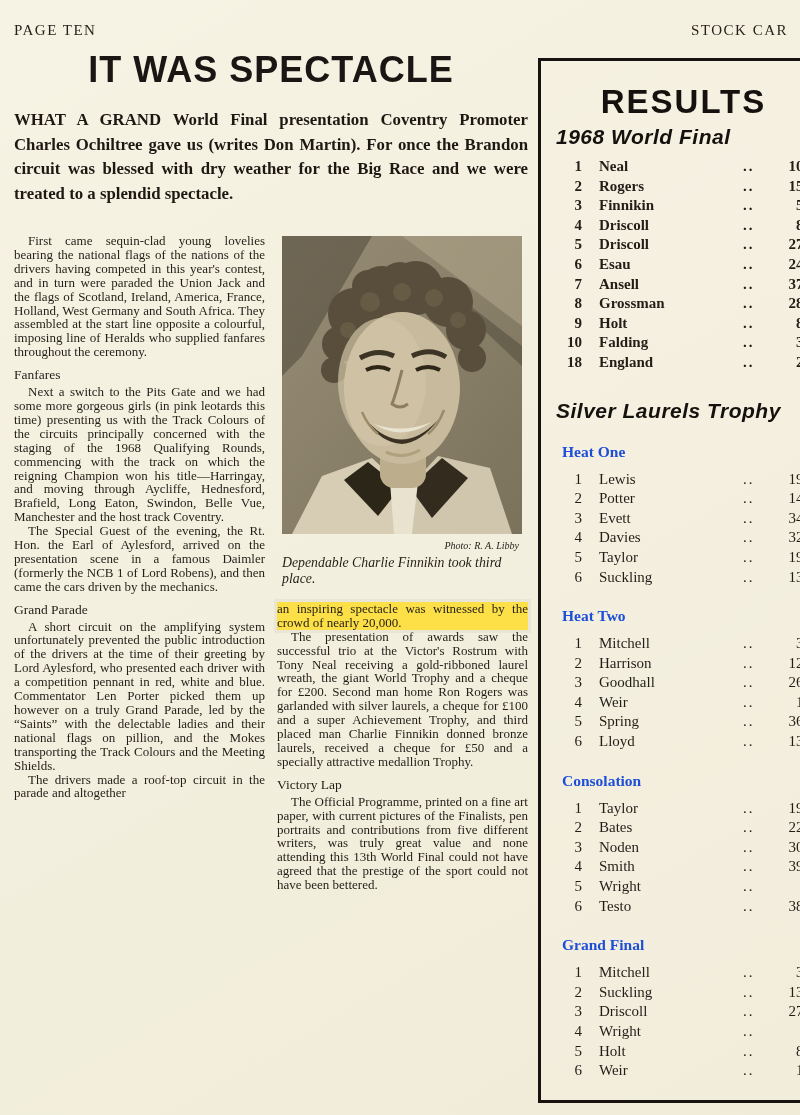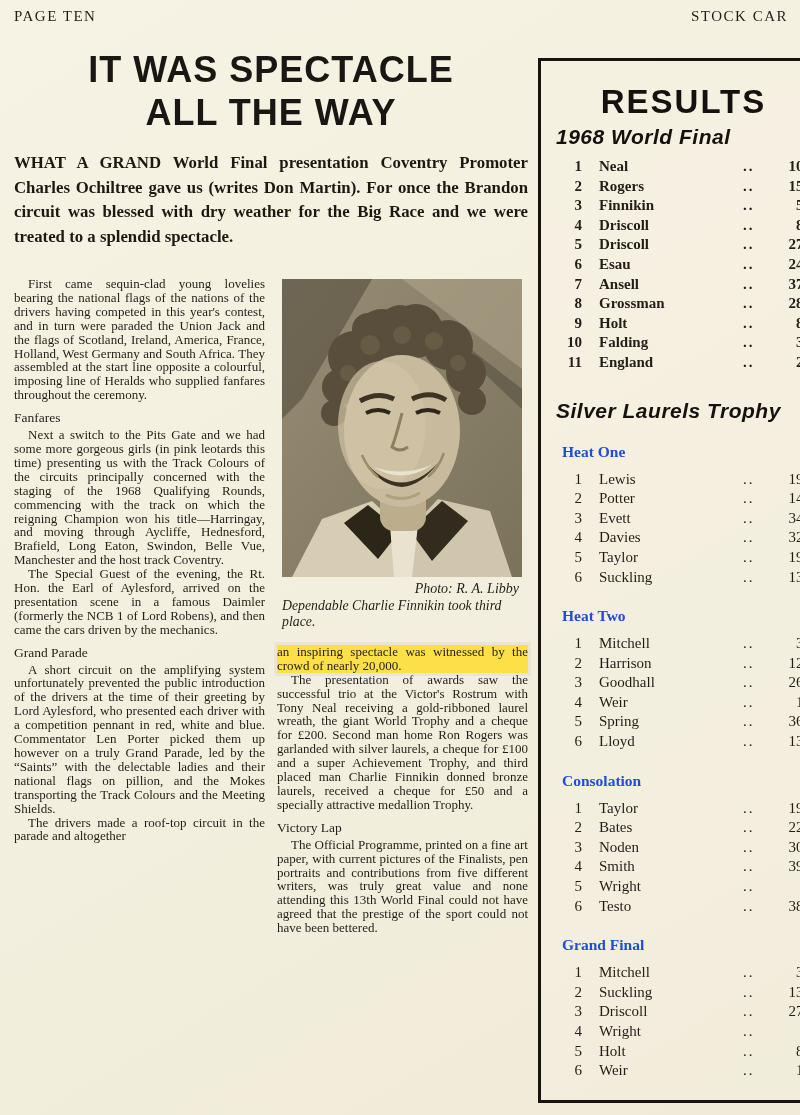--- a/index.html
+++ b/index.html
@@ -3,21 +3,21 @@
 <meta charset="utf-8">
 <style>
   html,body{margin:0;padding:0;}
   body{
     width:800px;height:1115px;position:relative;overflow:hidden;
     background:linear-gradient(150deg,#f7f3e4 0%,#f3efde 55%,#efebd7 100%);
     font-family:"Liberation Serif",serif;color:#221e17;
     -webkit-font-smoothing:antialiased;
   }
   .masthead{
-    position:absolute;top:8px;left:14px;right:12px;
+    position:absolute;top:22px;left:14px;right:12px;
     display:flex;justify-content:space-between;
     font-size:15px;letter-spacing:1.5px;color:#241f18;
   }
   
   .main{position:absolute;left:14px;top:38px;width:514px;}
   .headline{
     text-align:center;font-family:"Liberation Sans",sans-serif;
     font-weight:bold;font-size:36px;line-height:43px;letter-spacing:1px;
     color:#191613;margin-top:10px;
   }
@@ -26,21 +26,21 @@
     text-align:justify;color:#1d1812;
   }
   .cols{display:flex;gap:12px;margin-top:28px;}
   .col{width:251px;font-size:13px;line-height:13.9px;}
   .t-p{text-align:justify;text-indent:14px;margin:0;}
   .t-h{font-weight:normal;font-size:13.5px;margin:9px 0 3px;text-indent:0;}
   .t-pc{text-align:justify;text-indent:0;margin:0;background:#fde047;
         box-shadow:0 0 0 3px #e9e6d7;}
   .photo-wrap{margin:2px 3px 0 5px;}
   .photo-frame{width:240px;height:298px;display:block;background:#8a8270;}
-  .photo-credit{font-style:italic;font-size:14px;text-align:right;
+  .photo-credit{font-style:italic;font-size:10px;text-align:right;
     padding-right:6px;margin-top:5px;}
   .photo-caption{font-style:italic;font-size:13.8px;line-height:16.5px;
     margin:2px 0 14px;}
   
   .results{
     position:absolute;left:538px;top:58px;width:289px;height:1045px;
     box-sizing:border-box;border:3px solid #161310;
     padding:8px 13px 10px 15px;background:rgba(246,242,227,.35);
   }
   .results-title{
@@ -68,21 +68,20 @@
 <body>
 
 <div class="masthead">
   <span>PAGE TEN</span>
   <span>STOCK CAR</span>
 </div>
 
 <div class="main">
   <div class="headline">
     <div>IT WAS SPECTACLE</div>
-    <div>ALL THE WAY</div>
   </div>
 
   <p class="intro">WHAT A GRAND World Final presentation Coventry Promoter Charles Ochiltree gave us (writes Don Martin). For once the Brandon circuit was blessed with dry weather for the Big Race and we were treated to a splendid spectacle.</p>
 
   <div class="cols">
     <div class="col">
 
         <p class="flow t-p">First came sequin-clad young lovelies bearing the national flags of the nations of the drivers having competed in this year's contest, and in turn were paraded the Union Jack and the flags of Scotland, Ireland, America, France, Holland, West Germany and South Africa. They assembled at the start line opposite a colourful, imposing line of Heralds who supplied fanfares throughout the ceremony.</p>
 
         <p class="flow t-h">Fanfares</p>
@@ -250,21 +249,21 @@
       </div>
 
       <div class="rrow">
         <span class="pos">10</span>
         <span class="name">Falding</span>
         <span class="dots">..</span>
         <span class="pts">36</span>
       </div>
 
       <div class="rrow">
-        <span class="pos">11</span>
+        <span class="pos">18</span>
         <span class="name">England</span>
         <span class="dots">..</span>
         <span class="pts">24</span>
       </div>
     </div>
 
   <div class="group-heading">Silver Laurels Trophy</div>
 
   <div class="sub-heading">Heat One</div>
   <div class="rtable">

